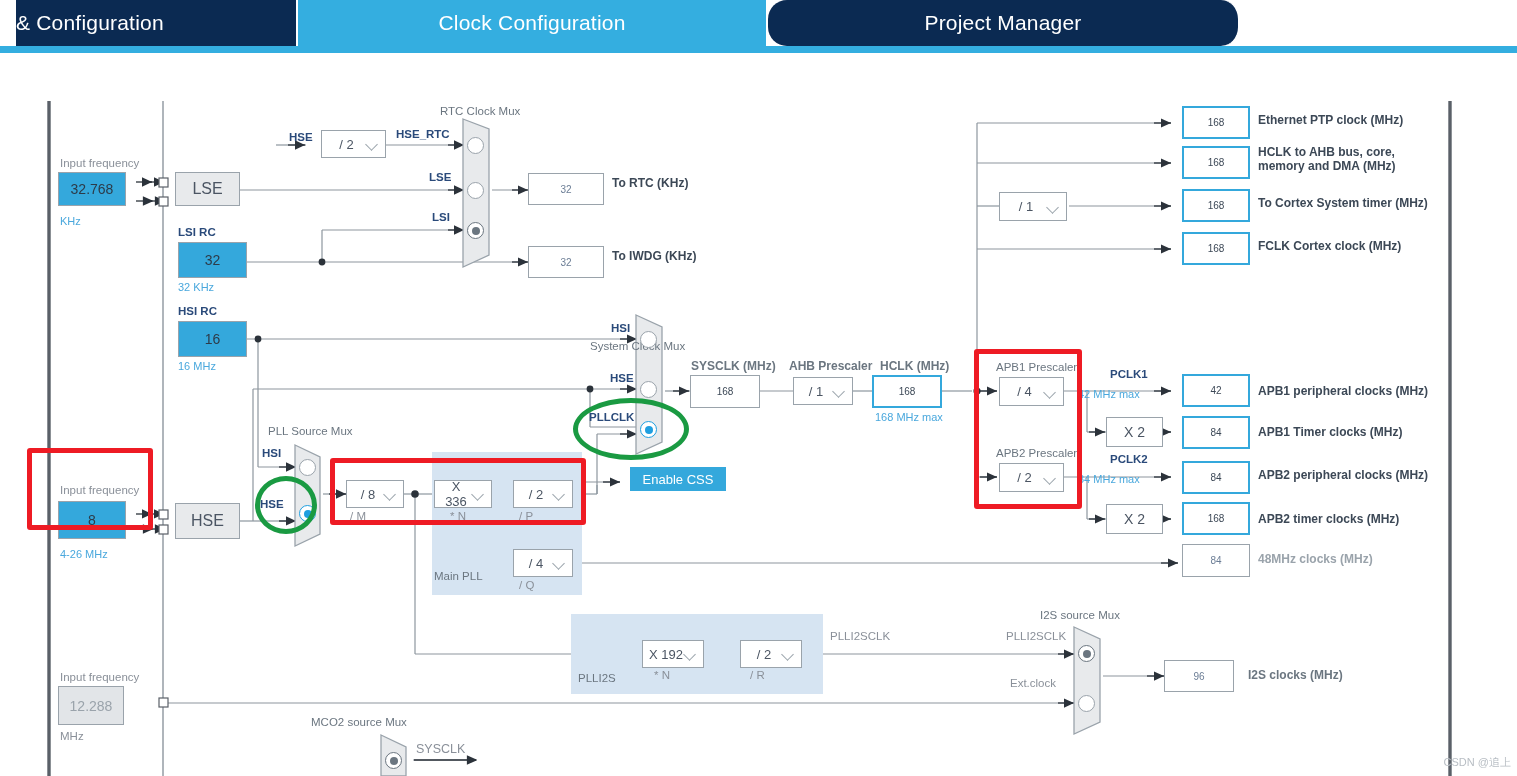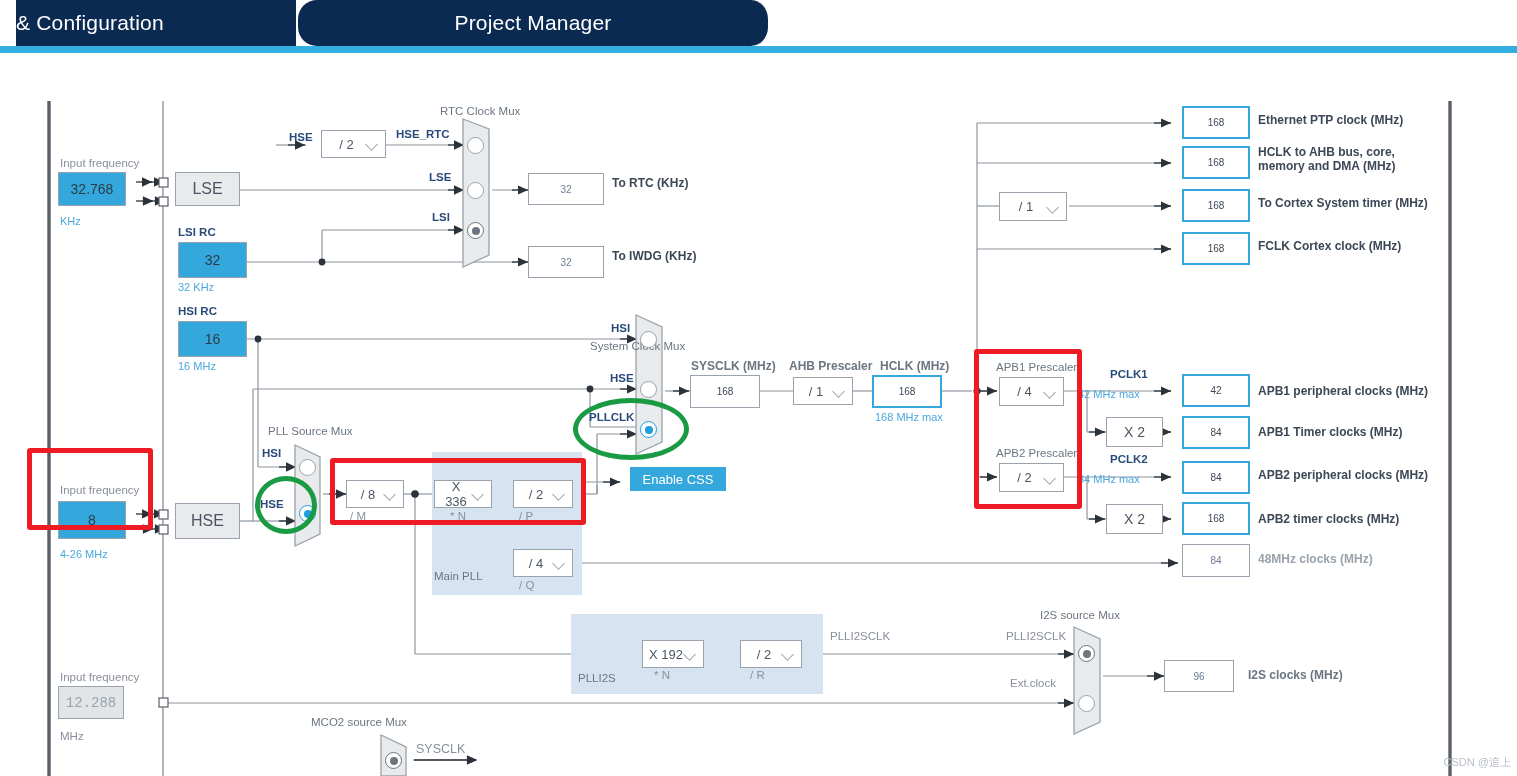--- a/index.html
+++ b/index.html
@@ -146,20 +146,23 @@
     position:absolute; right:6px; bottom:6px;
     font-size:11px; color:#b8bec4; white-space:nowrap;
   }
 </style>
 </head>
 <body>
 
 <div id="tabbar">
   <div class="tab first" style="width:282px;padding-left:0;justify-content:flex-start;">
     <span>&amp; Configuration</span>
+  </div>
+  <div class="tab active" style="width:470px;">
+    <span>Clock Configuration</span>
   </div>
   <div class="tab" style="width:472px;border-radius:19px;">
     <span>Project Manager</span>
   </div>
 </div>
 <div id="tab-underline"></div>
 
 <div id="toolbar">
   <div class="tb-icon" style="left:375px;">
     <svg width="22" height="22" viewBox="0 0 22 22" fill="none" stroke="#4aa8dd" stroke-width="1.8">
@@ -403,21 +406,21 @@
   <div class="lbl-blue" style="left:178px;top:208px;">HSI RC</div>
   <div class="srcbox" style="left:178px;top:224px;width:69px;height:36px;">16</div>
   <div class="lbl-cy" style="left:178px;top:263px;">16 MHz</div>
 
   <div class="lbl" style="left:60px;top:387px;">Input frequency</div>
   <div class="srcbox" style="left:58px;top:404px;width:68px;height:38px;">8</div>
   <div class="lbl-cy" style="left:60px;top:451px;">4-26 MHz</div>
   <div class="oscbox" style="left:175px;top:406px;width:65px;height:36px;">HSE</div>
 
   <div class="lbl" style="left:60px;top:574px;">Input frequency</div>
-  <div class="srcbox dis" style="left:58px;top:589px;width:66px;height:33px;font-family:Liberation Mono, monospace;">12.288</div>
+  <div class="srcbox dis" style="left:58px;top:589px;width:66px;height:39px;">12.288</div>
   <div class="lbl" style="left:60px;top:633px;">MHz</div>
 
   <div class="lbl-gray-b" style="left:440px;top:8px;">RTC Clock Mux</div>
   <div class="lbl-blue" style="left:289px;top:34px;">HSE</div>
   <div class="combo" style="left:321px;top:33px;width:65px;height:28px;">
     <span class="cv">/ 2</span>
     <span class="carrow"></span>
   </div>
   <div class="lbl-blue" style="left:396px;top:31px;">HSE_RTC</div>
   <div class="lbl-blue" style="left:429px;top:74px;">LSE</div>

